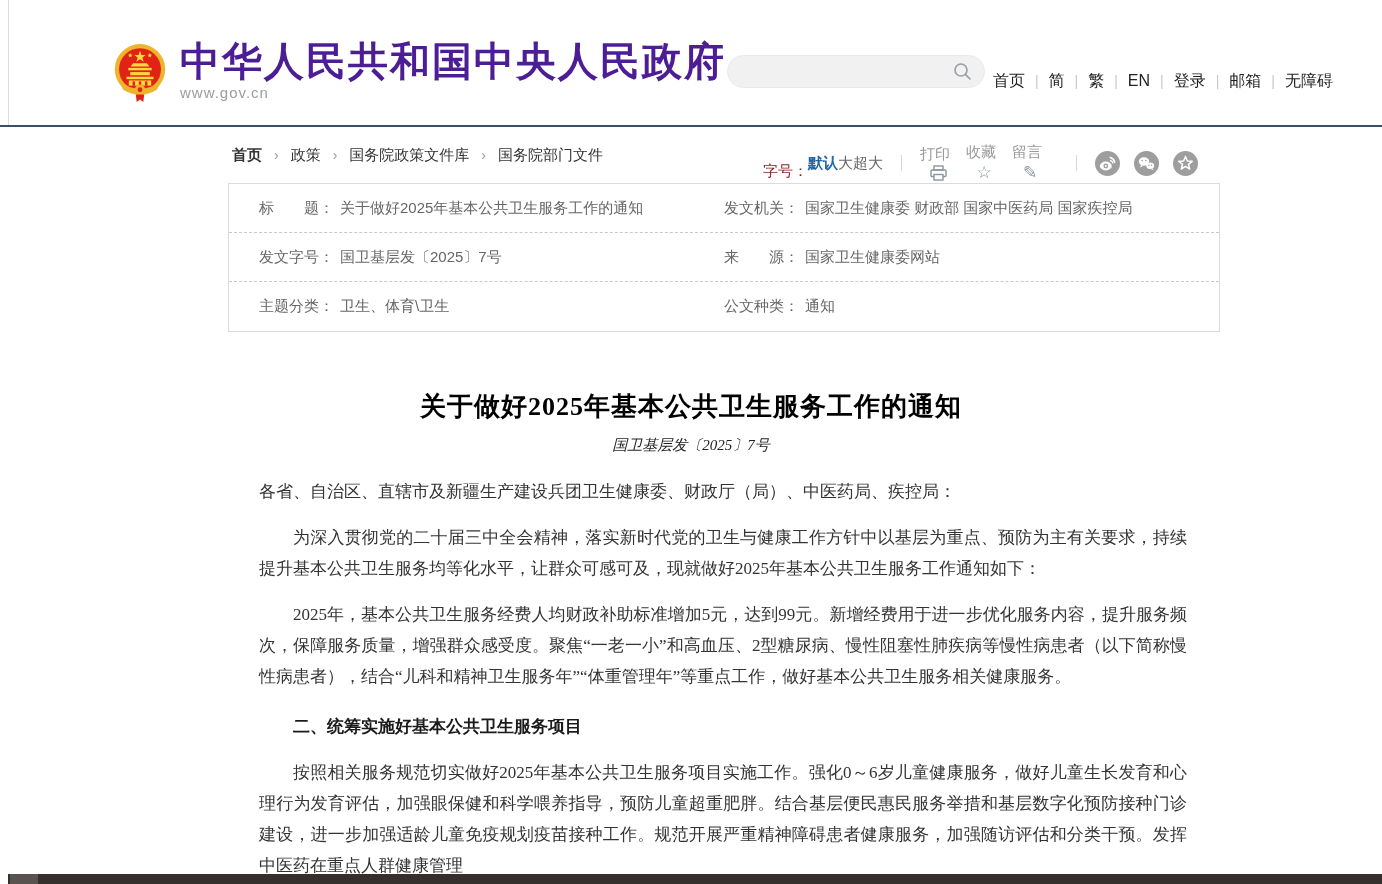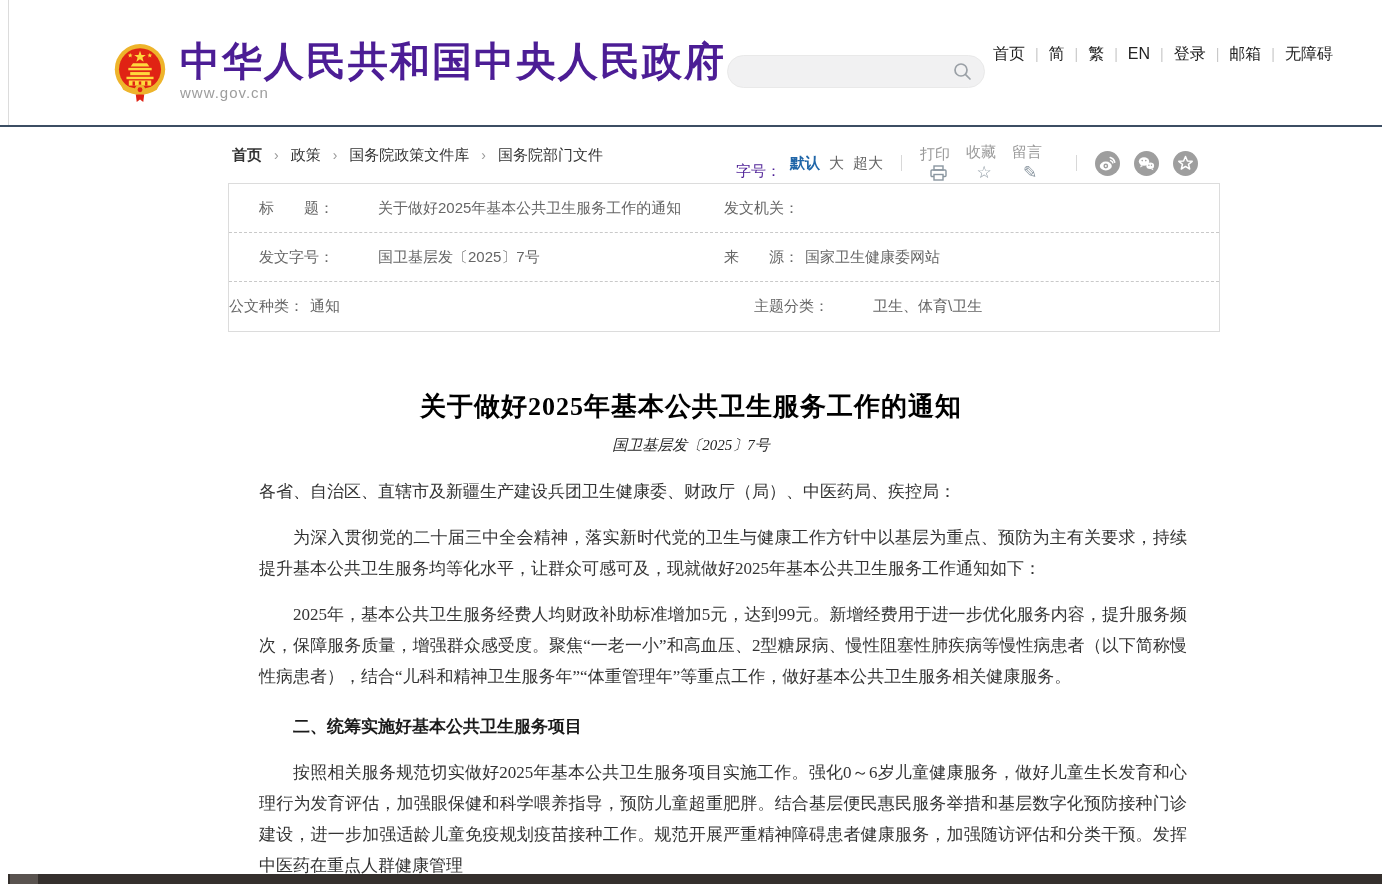--- a/index.html
+++ b/index.html
@@ -22,50 +22,50 @@
   .search-box {
     position:absolute; left:727px; top:55px; width:258px; height:33px;
     background:#f1f1f2; border:1px solid #e9e9e9; border-radius:17px;
     display:flex; align-items:center;
   }
   .search-input {
     flex:1; border:none; outline:none; background:transparent;
     font-size:14px; padding:0 8px 0 16px; color:#333; height:100%;
   }
   .search-icon { margin-right:12px; display:flex; }
-  .top-nav { position:absolute; right:46px; top:44px; font-size:16px; color:#222; white-space:nowrap;margin-left:10px; }
+  .top-nav { position:absolute; right:46px; top:71px; font-size:16px; color:#222; white-space:nowrap;margin-left:10px; }
   .nav-link { color:#222; text-decoration:none; cursor:pointer; padding:0 3px; }
   .vsep { color:#c9c9c9; margin:0 7px; font-size:14px; }
   .header-divider { position:absolute; left:0; top:125px; width:100%; height:2px; background:#3c4e63; }
 
   
   .breadcrumb { position:absolute; left:232px; top:146px; font-size:15px; color:#333; white-space:nowrap; }
   .crumb { color:#333; text-decoration:none; cursor:pointer; }
   .crumb.first { font-weight:bold; }
   .crumb-sep { color:#999; margin:0 12px; font-size:14px; }
   .doc-toolbar { position:absolute; right:184px; top:143px; display:flex; align-items:center; font-size:15px; color:#999; }
-  .fs-label { color:#4c1d95;margin-top:17px; }
-  .fs-opt { margin-left:9px; color:#666; cursor:pointer; }
+  .fs-label { color:#7f1d1d;margin-top:17px; }
+  .fs-opt { margin-left:0; color:#666; cursor:pointer; }
   .fs-opt.active { color:#2066a8; font-weight:bold; }
   .tool-sep { width:1px; height:16px; background:#d8d8d8; margin:0 18px; }
   .tool-item { display:flex; align-items:center; color:#999; cursor:pointer; margin-right:16px;flex-direction:column; }
   .tool-item:last-child { margin-right:0; }
   .tool-item .t-ico { margin-left:6px; display:flex; color:#8a96a0; font-size:17px; }
   .share-group { display:flex; align-items:center; gap:14px; }
   .share-circle { width:25px; height:25px; border-radius:50%; cursor:pointer; display:flex; }
 
   
   .meta-box {
     position:absolute; left:228px; top:183px; width:992px;
     border:1px solid #dcdcdc; background:#fff;
   }
   .meta-row { display:flex; height:49px; align-items:center; border-bottom:1px dashed #c9c9c9; }
   .meta-row:last-child { border-bottom:none; }
   .meta-cell { width:50%; display:flex; align-items:center; font-size:15px; }
-  .meta-cell.left { padding-left:30px;gap:38px; }
+  .meta-cell.left { padding-left:30px; }
   .meta-label { color:#666; white-space:pre; }
   .meta-value { color:#666; margin-left:6px; }
 
   
   .article { position:absolute; left:196px; top:388px; width:990px; }
   .article-title {
     text-align:center; font-family:"Liberation Serif", serif;
     font-size:26px; line-height:38px; font-weight:bold; color:#000; letter-spacing:1px;
   }
   .doc-num {
@@ -190,40 +190,41 @@
 </div>
 
 <div class="meta-box" id="meta-box">
     <div class="meta-row">
       <div class="meta-cell left">
         <span class="meta-label">标　　题：</span>
         <span class="meta-value">关于做好2025年基本公共卫生服务工作的通知</span>
       </div>
       <div class="meta-cell right">
         <span class="meta-label">发文机关：</span>
+        <span class="meta-value">国家卫生健康委 财政部 国家中医药局 国家疾控局</span>
       </div>
     </div>
     <div class="meta-row">
       <div class="meta-cell left">
         <span class="meta-label">发文字号：</span>
         <span class="meta-value">国卫基层发〔2025〕7号</span>
       </div>
       <div class="meta-cell right">
         <span class="meta-label">来　　源：</span>
         <span class="meta-value">国家卫生健康委网站</span>
       </div>
     </div>
     <div class="meta-row">
+      <div class="meta-cell left">
+        <span class="meta-label">主题分类：</span>
+        <span class="meta-value">卫生、体育\卫生</span>
+      </div>
       <div class="meta-cell right">
         <span class="meta-label">公文种类：</span>
         <span class="meta-value">通知</span>
-      </div>
-      <div class="meta-cell left">
-        <span class="meta-label">主题分类：</span>
-        <span class="meta-value">卫生、体育\卫生</span>
       </div>
     </div>
   </div>
 
 <div class="article">
   <h1 class="article-title">关于做好2025年基本公共卫生服务工作的通知</h1>
   <div class="doc-num">国卫基层发〔2025〕7号</div>
   <div class="article-body" id="article-body">
       <p class="p-salutation">各省、自治区、直辖市及新疆生产建设兵团卫生健康委、财政厅（局）、中医药局、疾控局：</p>
       <p class="p-para">为深入贯彻党的二十届三中全会精神，落实新时代党的卫生与健康工作方针中以基层为重点、预防为主有关要求，持续提升基本公共卫生服务均等化水平，让群众可感可及，现就做好2025年基本公共卫生服务工作通知如下：</p>

